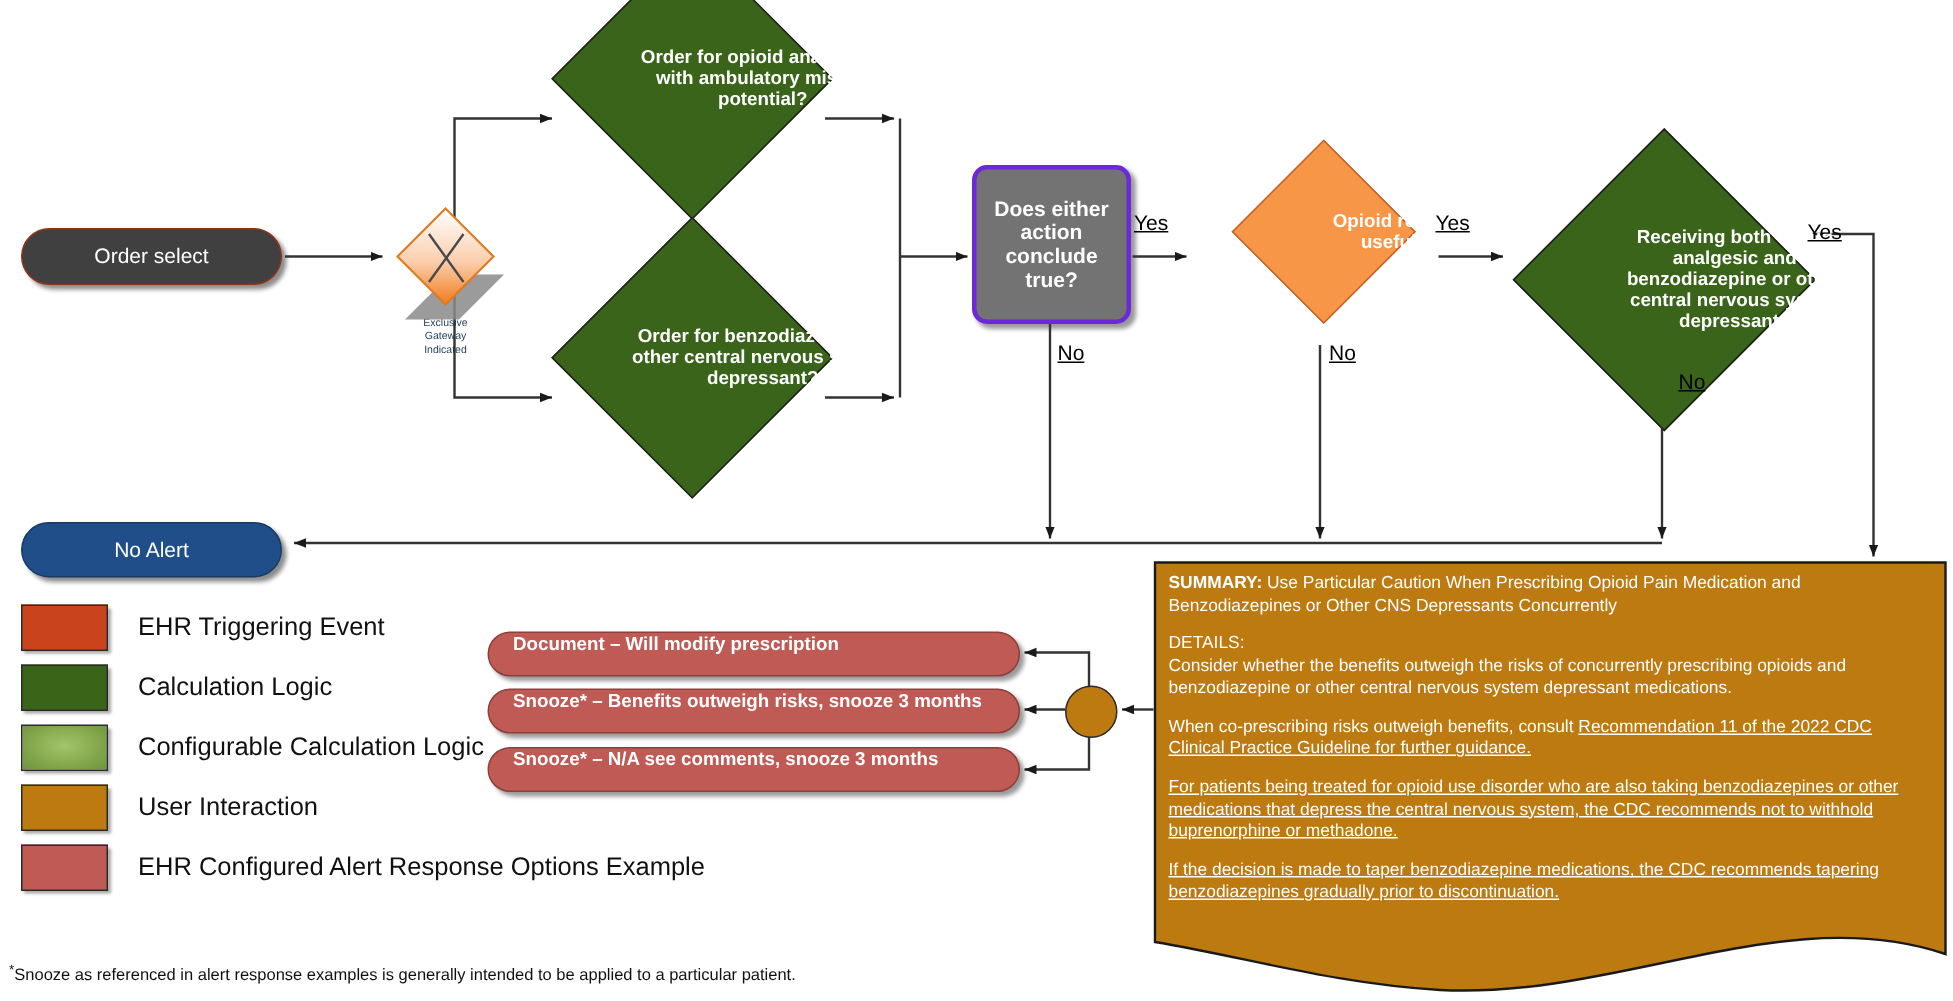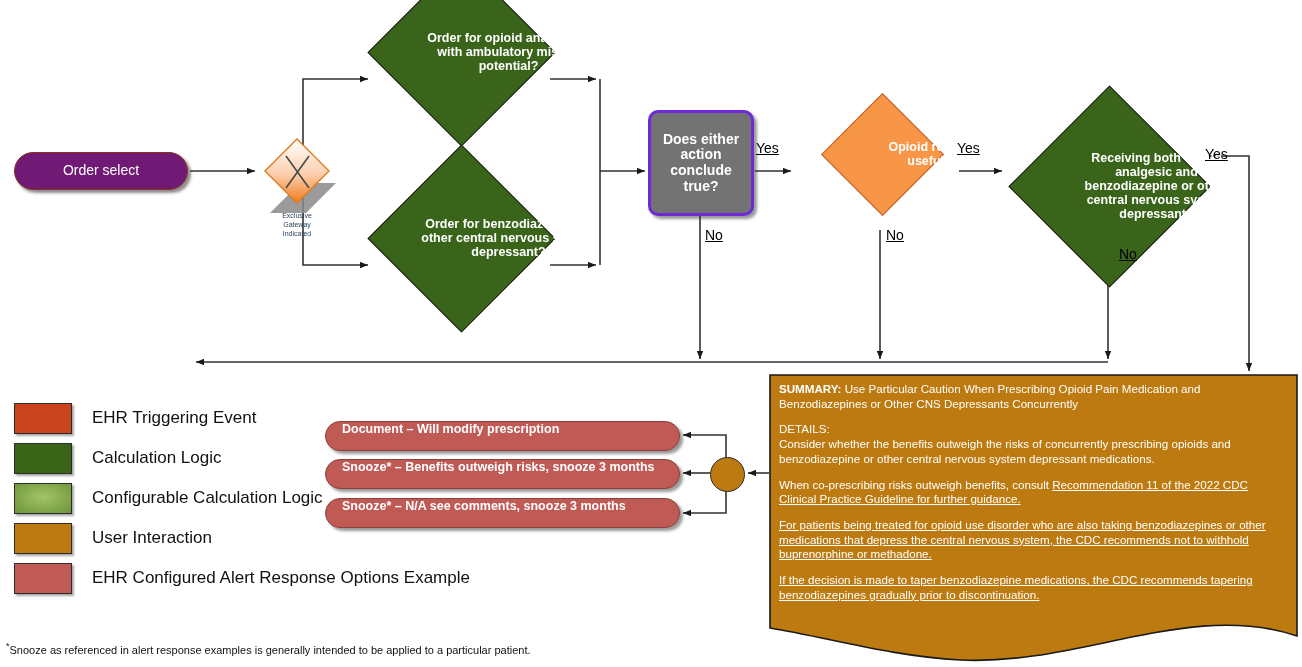--- a/index.html
+++ b/index.html
@@ -39,21 +39,21 @@
     font-weight: bold;
     line-height: 1.12;
   }
 
   
   .pill {
     border-radius: 999px;
     border: 1px solid #7a2b14;
     box-shadow: 3px 3px 3px rgba(0,0,0,0.45);
   }
-  .pill-red   { background: #701a75; border-color: #8c3317; }
+  .pill-red   { background: #404040; border-color: #8c3317; }
   .pill-blue  { background: #1f4e88; border-color: #163a64; }
 
   
   .diamond-wrap { position: absolute; }
   .diamond-shape {
     position: absolute;
     left: 0; top: 0;
     width: 100%; height: 100%;
     transform: rotate(45deg);
     border: 1px solid #1e1e1e;
@@ -267,20 +267,23 @@
   <div class="diamond-wrap" style="left:839px; top:111px; width:85px; height:85px; z-index:2;">
     <div class="diamond-shape diamond-orange"></div>
     <div class="diamond-label" style="font-size:12.5px; width:110px;">Opioid review useful?</div>
   </div>
 
   <div class="diamond-wrap" style="left:1038px; top:115px; width:141px; height:141px; z-index:2;">
     <div class="diamond-shape diamond-dark"></div>
     <div class="diamond-label" style="font-size:12.5px; width:178px;">Receiving both opioid analgesic and benzodiazepine or other central nervous system depressant?</div>
   </div>
 
+  <div class="node pill pill-blue" style="left:14px; top:348px; width:174px; height:37px; font-size:14px; font-weight:normal; z-index:2;">
+    <span>No Alert</span>
+  </div>
 
   <div class="circle" style="left:710px; top:457px; width:33px; height:33px; z-index:2;"></div>
 
   <div class="option-pill" style="left:325px; top:421px; width:355px; height:30px;">
     <span>Document – Will modify prescription</span>
   </div>
   <div class="option-pill" style="left:325px; top:459px; width:355px; height:30px;">
     <span>Snooze* – Benefits outweigh risks, snooze 3 months</span>
   </div>
   <div class="option-pill" style="left:325px; top:498px; width:355px; height:30px;">

